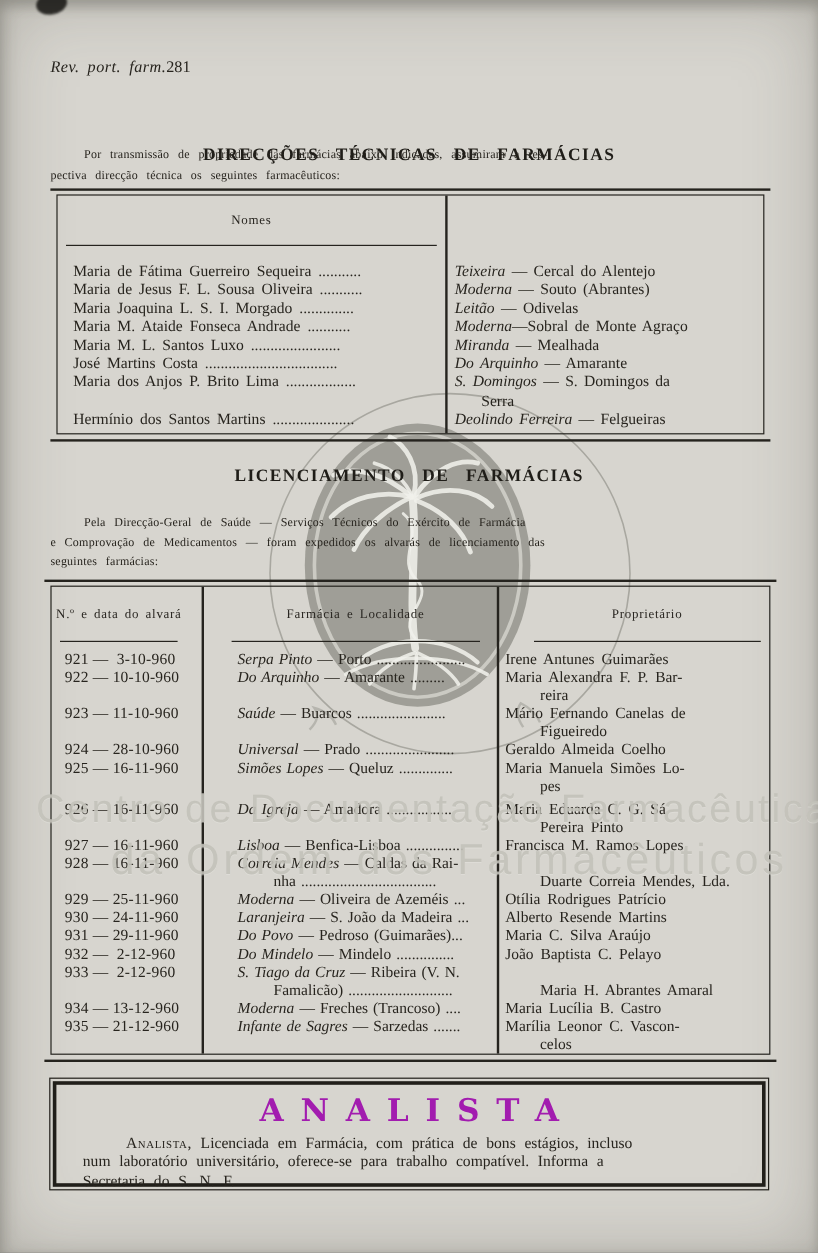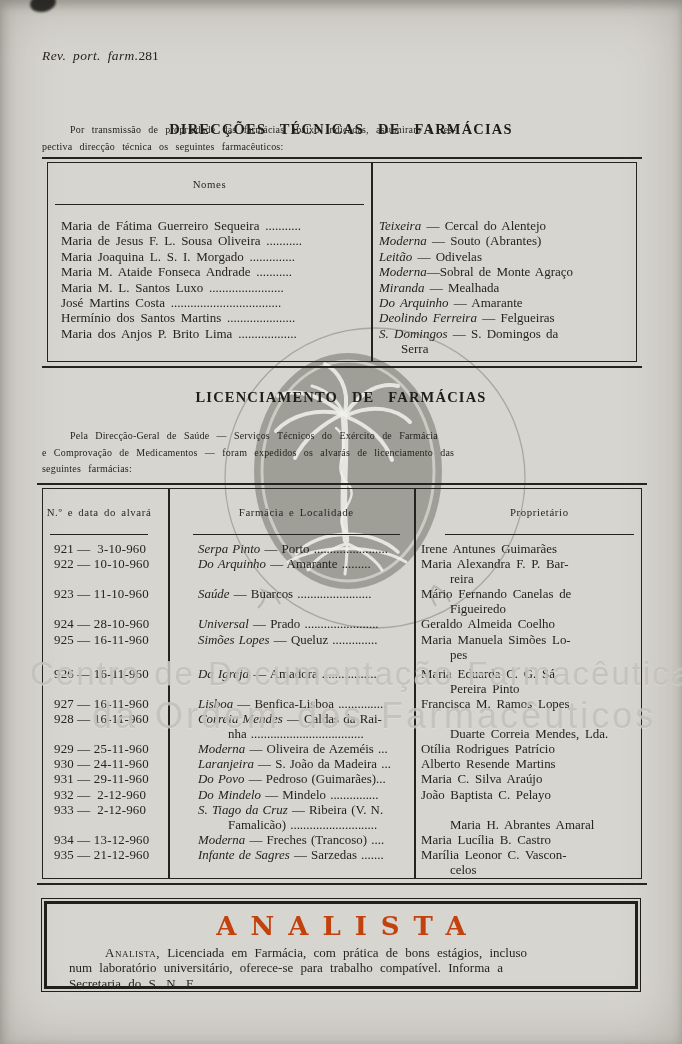--- a/index.html
+++ b/index.html
@@ -52,21 +52,21 @@
   #table2 .c3{width:227px; padding-left:36px; padding-right:2px; text-indent:-29px; box-sizing:border-box; white-space:pre-line; word-spacing:2.5px;}
   #table2 .row.gap{margin-top:4px;}
   .pharm{font-style:italic;}
   
   .seal{position:absolute; left:200px; top:316px; width:350px; height:350px; pointer-events:none;}
   .wmtext{position:absolute; font-family:"Liberation Sans", sans-serif; color:rgba(193,191,183,.85); text-shadow:0 1px 0 rgba(236,235,230,.35); pointer-events:none; z-index:5; white-space:nowrap;}
   #wm1{left:30px; top:655px; font-size:33px; letter-spacing:2px; word-spacing:2px;}
   #wm2{left:92px; top:695px; font-size:36px; letter-spacing:3px; word-spacing:4px;}
   
   .ad{position:absolute; left:44px; top:901px; width:594px; height:88px; border:3px solid #211f1a; outline:1.4px solid #211f1a; outline-offset:2.5px; box-sizing:border-box; padding:7px 22px 0 22px;}
-  .ad-title{text-align:center; font-family:"DejaVu Serif", serif; font-weight:bold; font-size:26px; letter-spacing:14px; padding-left:14px; color:#c2410c; line-height:30px;}
+  .ad-title{text-align:center; font-family:"DejaVu Serif", serif; font-weight:bold; font-size:26px; letter-spacing:14px; padding-left:14px; color:#a21caf; line-height:30px;}
   .ad-text{margin-top:4px; font-size:13px; line-height:15.4px; white-space:pre-line; text-indent:36px; word-spacing:4px;}
   .sc{font-variant:small-caps; letter-spacing:.5px;}
 </style>
 </head>
 <body>
 
 <div class="page">
 
   <div class="smudge"></div>
 
@@ -134,27 +134,27 @@
       </div>
       <div class="row">
         <div class="cn">Maria M. L. Santos Luxo .......................</div>
         <div class="cl"><i class="pharm">Miranda</i><span> — Mealhada</span></div>
       </div>
       <div class="row">
         <div class="cn">José Martins Costa ..................................</div>
         <div class="cl"><i class="pharm">Do Arquinho</i><span> — Amarante</span></div>
       </div>
       <div class="row">
-        <div class="cn">Hermínio dos Santos Martins .....................</div>
-        <div class="cl"><i class="pharm">Deolindo Ferreira</i><span> — Felgueiras</span></div>
-      </div>
-      <div class="row">
         <div class="cn">Maria dos Anjos P. Brito Lima ..................</div>
         <div class="cl"><i class="pharm">S. Domingos</i><span> — S. Domingos da
 Serra</span></div>
+      </div>
+      <div class="row">
+        <div class="cn">Hermínio dos Santos Martins .....................</div>
+        <div class="cl"><i class="pharm">Deolindo Ferreira</i><span> — Felgueiras</span></div>
       </div>
     </div>
   </div>
 
   <div class="sec-title" id="title2">LICENCIAMENTO DE FARMÁCIAS</div>
   <p class="intro" id="intro2">Pela Direcção-Geral de Saúde — Serviços Técnicos do Exército de Farmácia
 e Comprovação de Medicamentos — foram expedidos os alvarás de licenciamento das
 seguintes farmácias:</p>
 
   <div class="box-table" id="table2">

